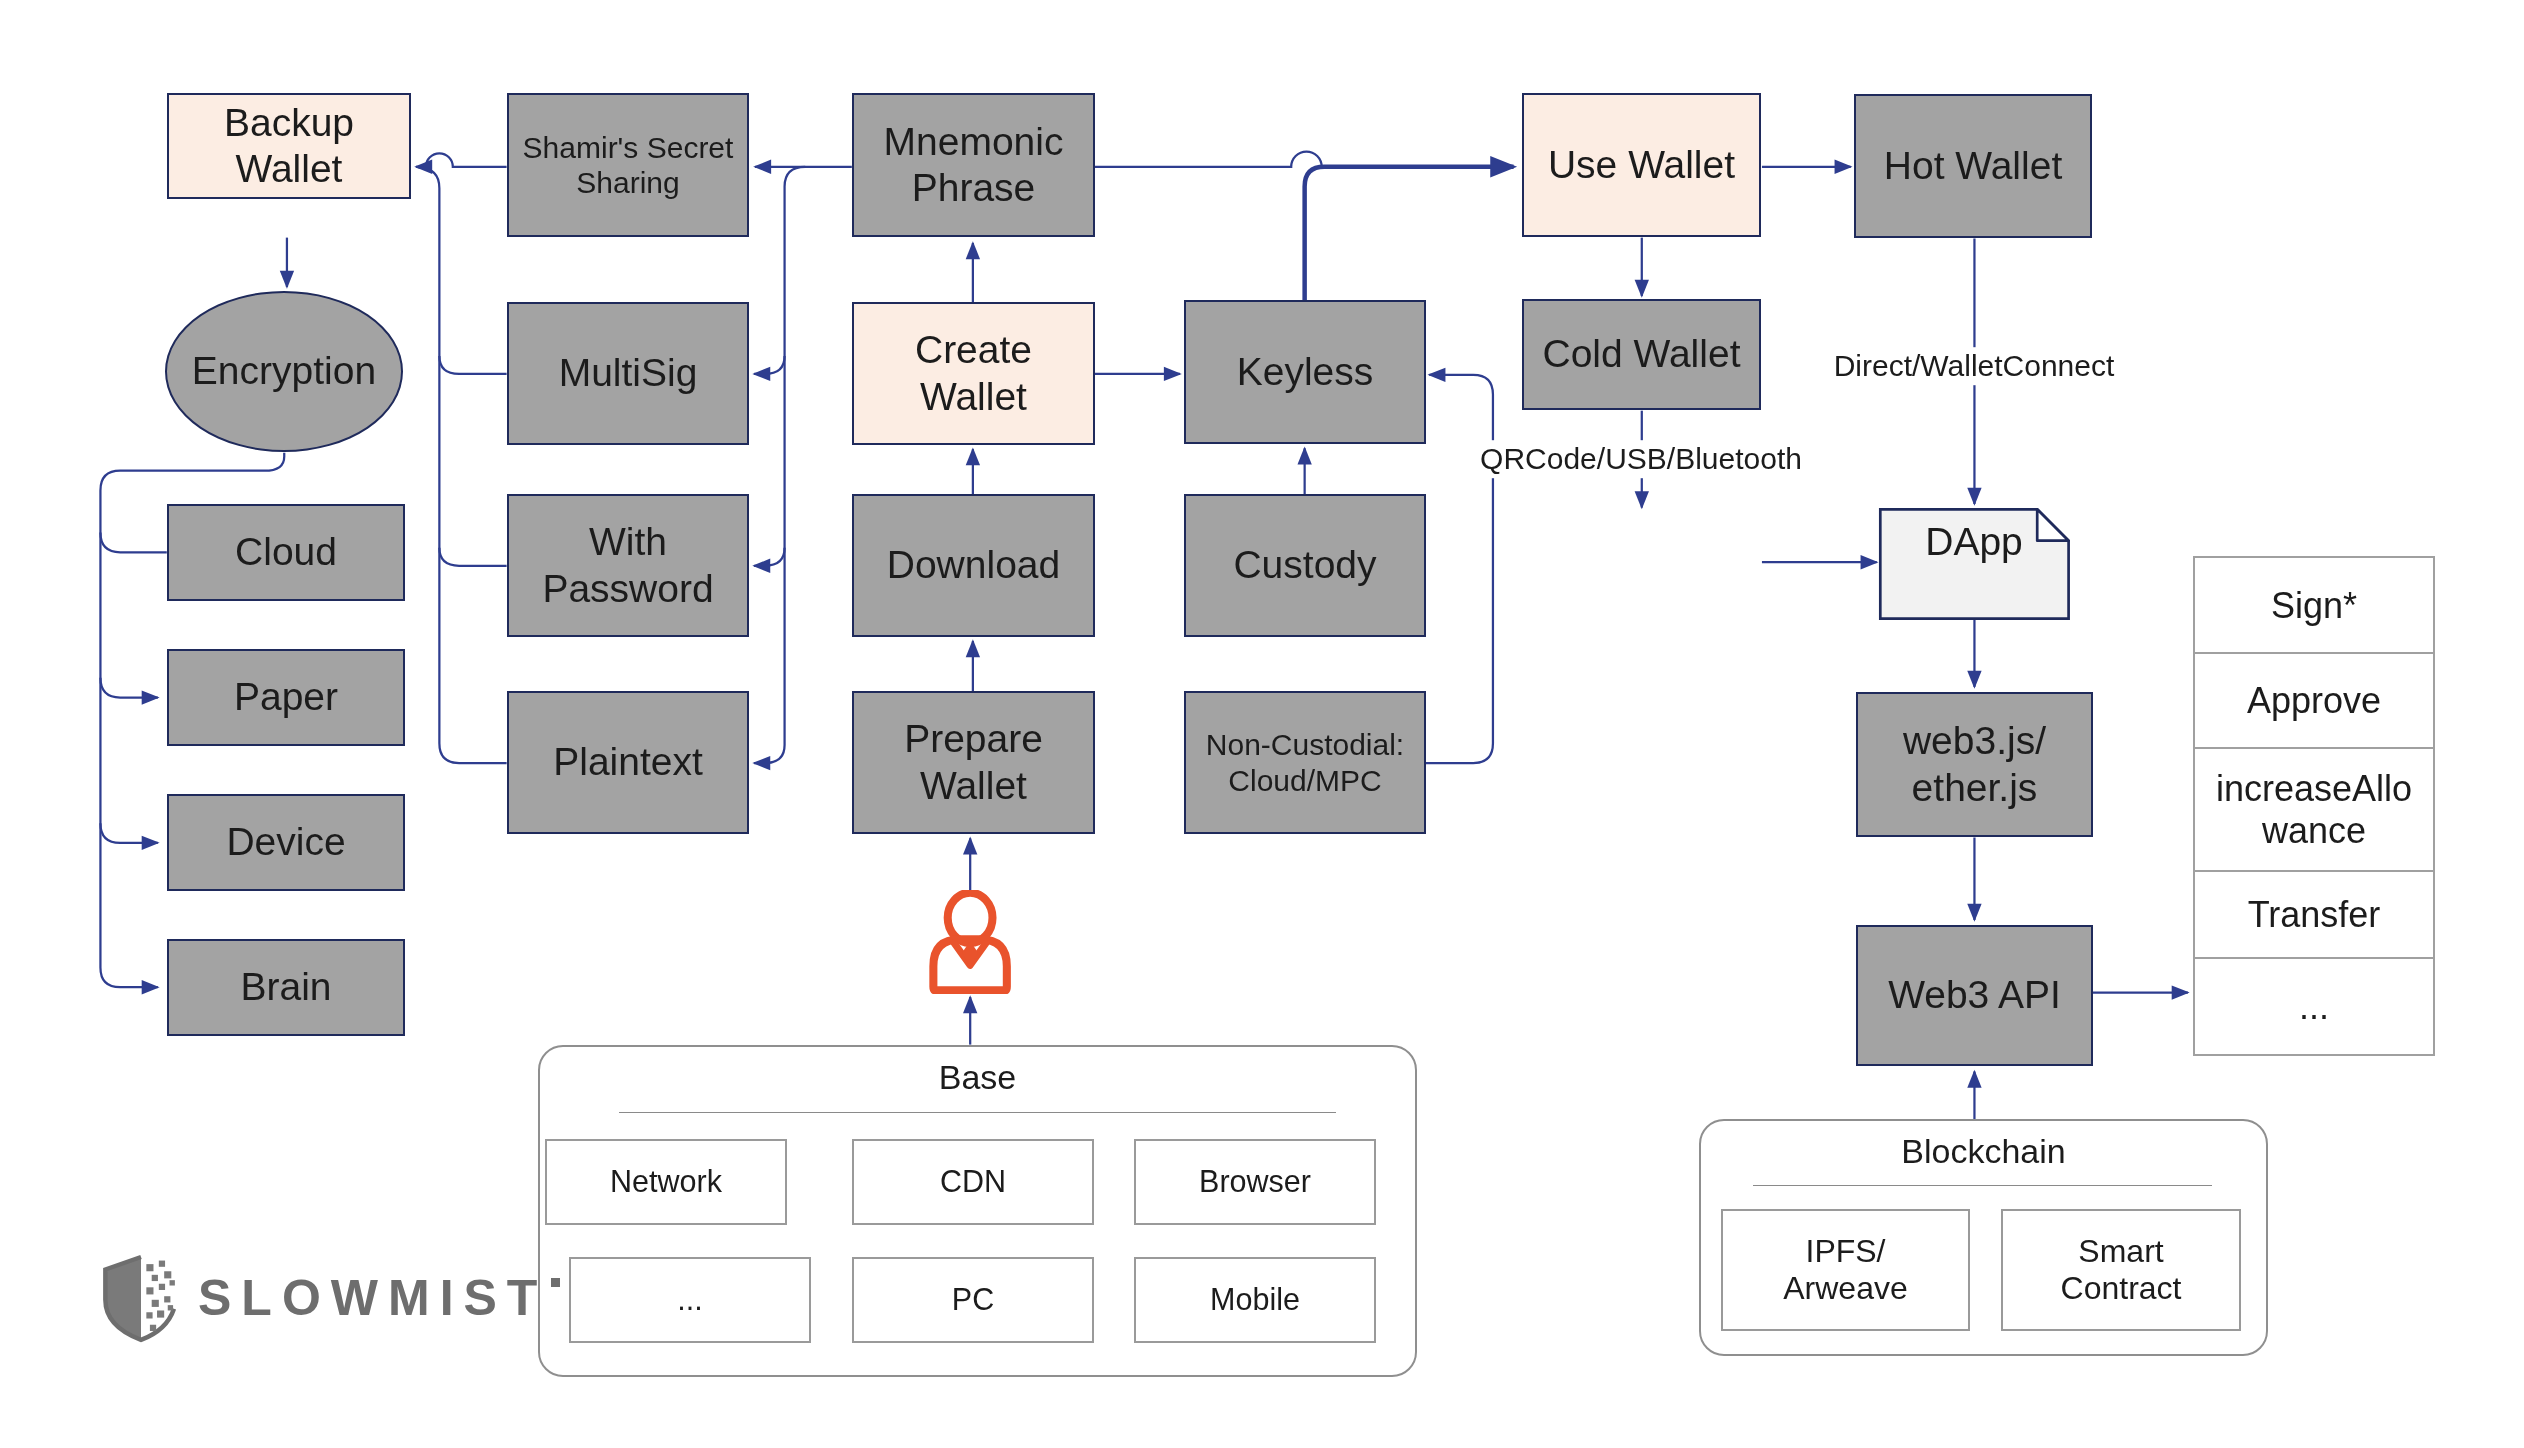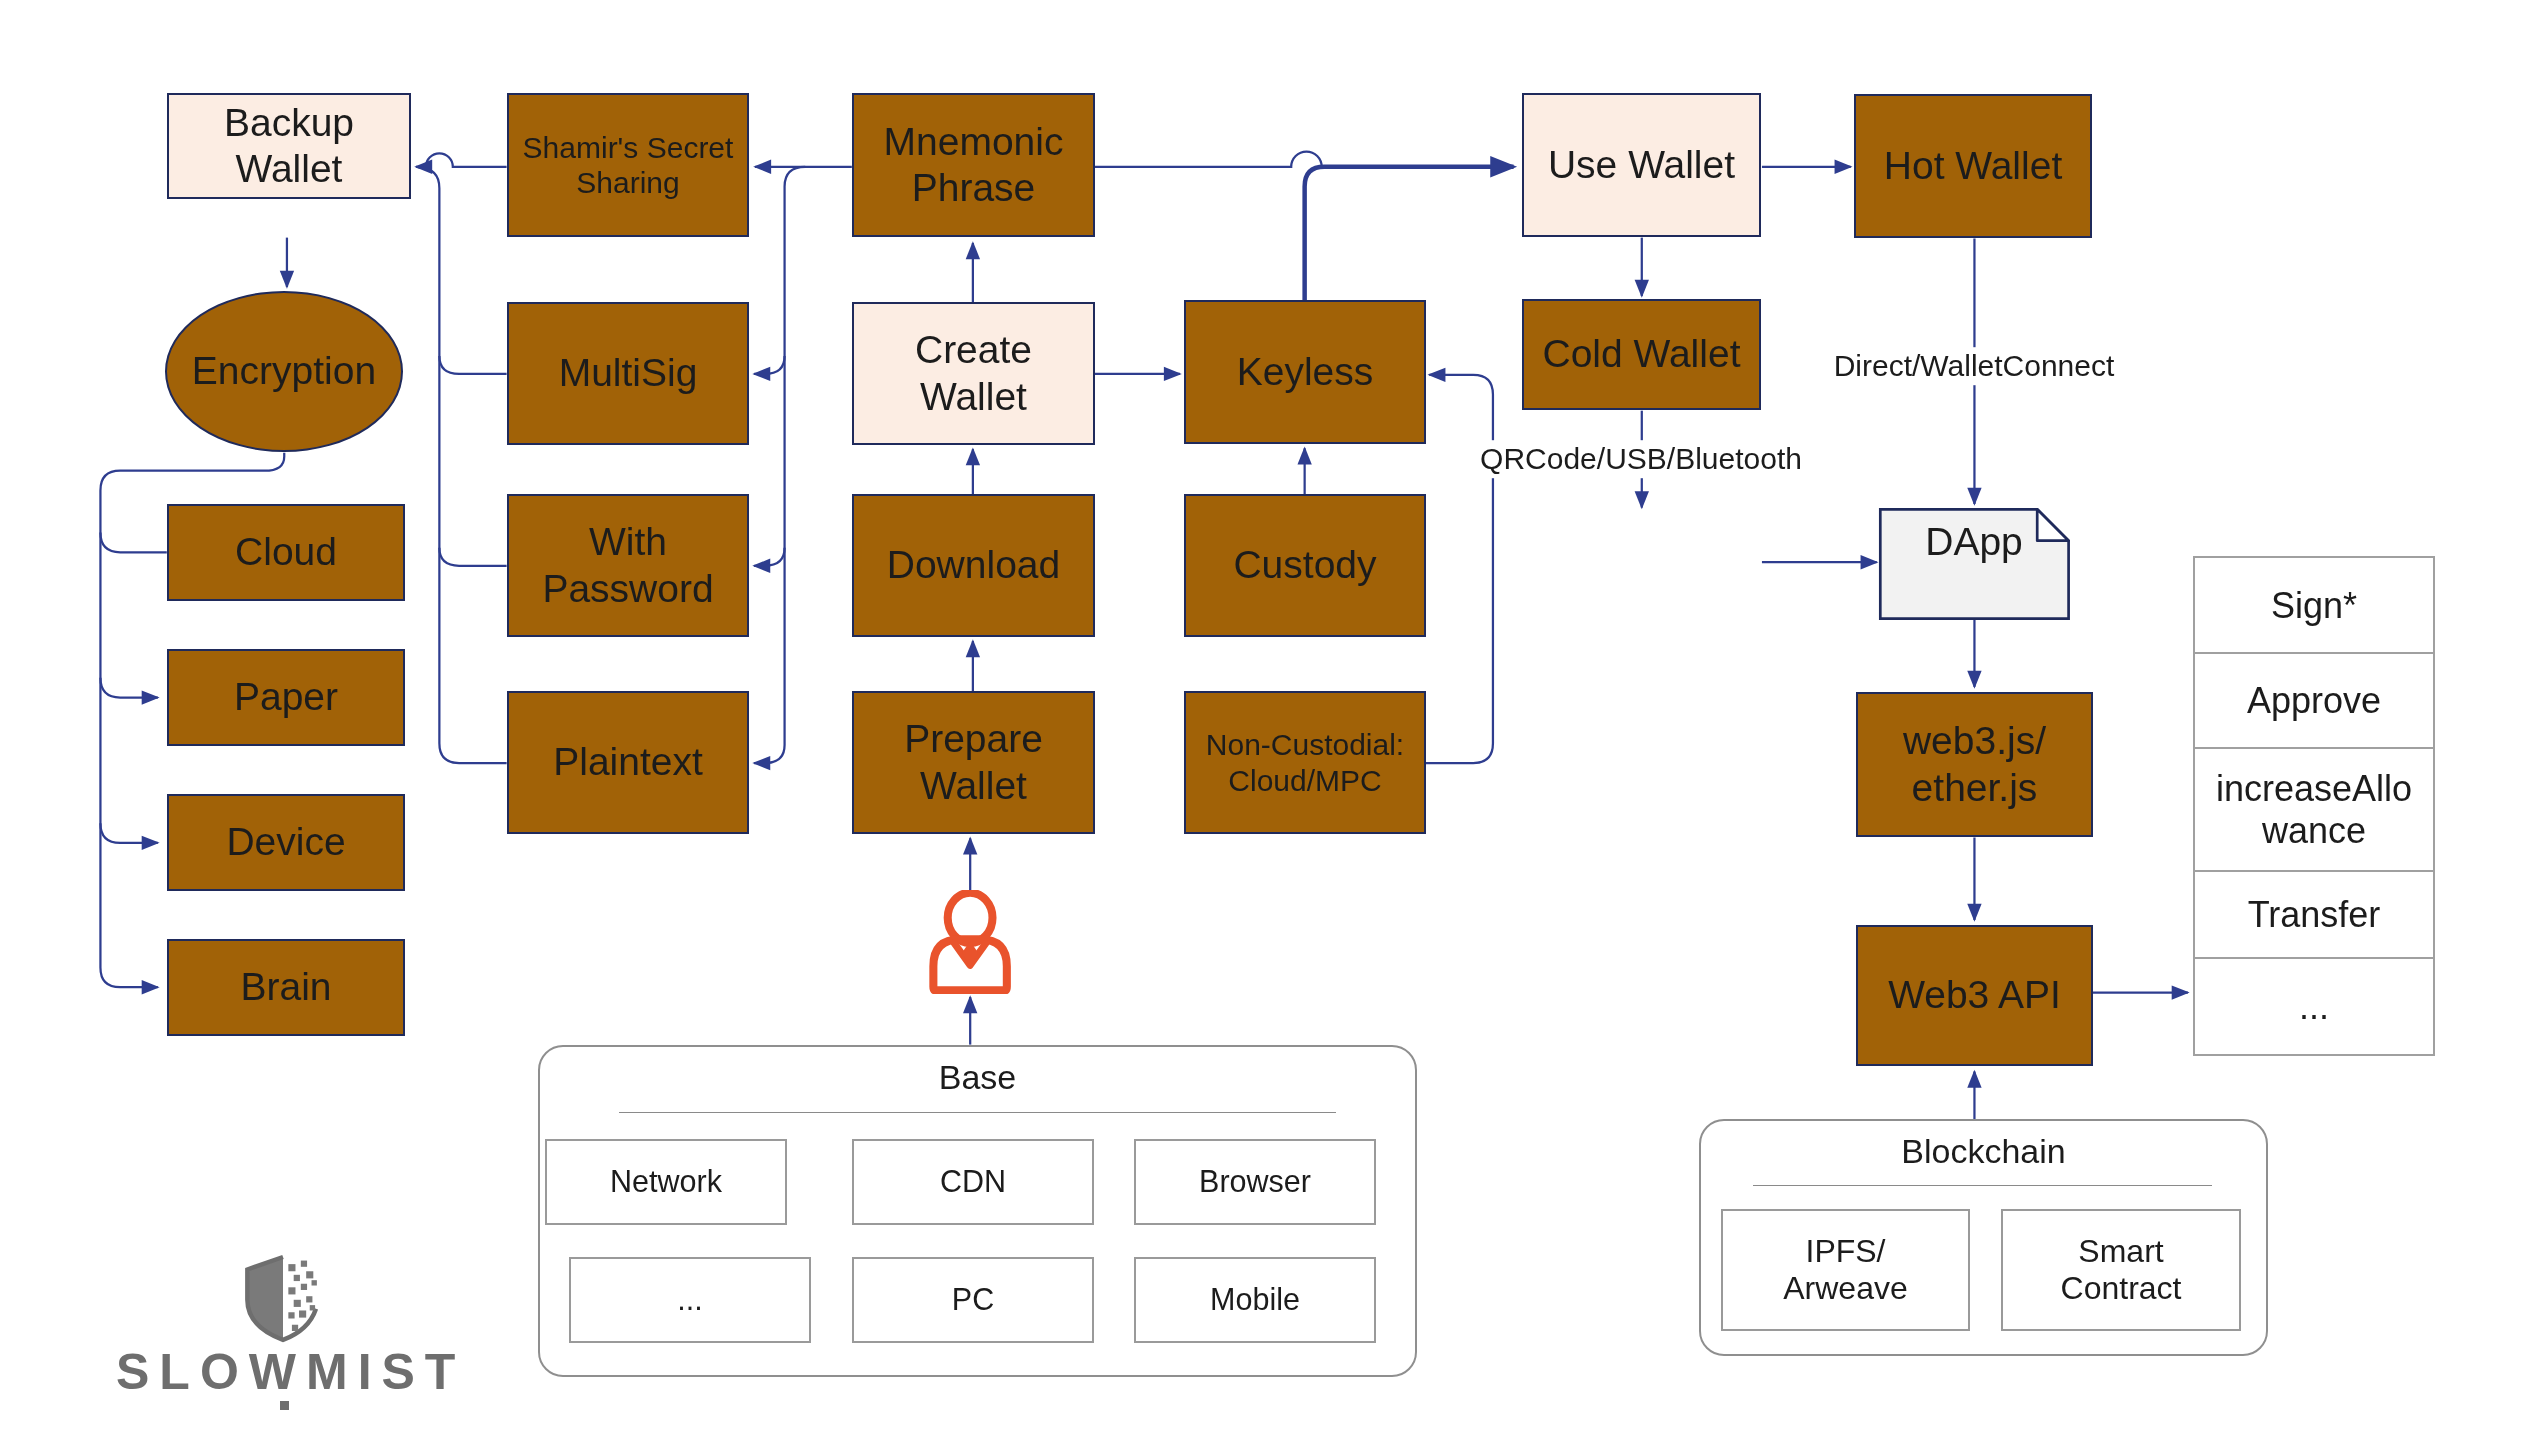--- a/index.html
+++ b/index.html
@@ -1,20 +1,20 @@
 <!DOCTYPE html>
 <html style="font-size:14.3px"><head>
 <meta charset="utf-8">
 <style>
   html,body{margin:0;padding:0;background:#ffffff;}
   #canvas{position:relative;width:2525px;height:1449px;background:#ffffff;overflow:hidden;
           font-family:"Liberation Sans","DejaVu Sans",sans-serif;color:#1c1c1c;}
   #edges{position:absolute;left:0;top:0;z-index:1;}
   .node{position:absolute;z-index:2;display:flex;align-items:center;justify-content:center;
-        background:#a16207;border:2.7px solid #1f2a5b;box-sizing:border-box;text-align:center;
+        background:#a3a3a3;border:2.7px solid #1f2a5b;box-sizing:border-box;text-align:center;
         font-size:39px;line-height:1.18;}
   .node span{white-space:pre-line;}
   .peach{background:#fcede3;}
   .ellipse{border-radius:50%;}
   .small{font-size:30px;}
   .container{position:absolute;z-index:2;border:2.7px solid #8f8f8f;border-radius:25px;
              background:#ffffff;box-sizing:border-box;}
   .ctitle{position:absolute;z-index:3;text-align:center;font-size:34px;}
   .csep{position:absolute;z-index:3;border-top:1.8px solid #8a8a8a;height:0;}
   .inner{position:absolute;z-index:3;display:flex;align-items:center;justify-content:center;
@@ -25,21 +25,21 @@
            background:#fff;border:2.7px solid #a0a0a0;box-sizing:border-box;margin-top:-2.7px;
            font-size:36px;text-align:center;padding:12px 9px;}
   .listrow.first{margin-top:0;}
   .breakall span{word-break:break-all;}
   #signlist{position:absolute;z-index:2;left:2193px;top:556px;width:242px;}
   .edgelabel{position:absolute;z-index:3;transform:translate(-50%,-50%);background:#ffffff;
              font-size:30px;padding:1.8px 7.2px;white-space:nowrap;}
   #dapp-label{position:absolute;z-index:3;left:1880px;top:509px;width:188px;height:109px;
               display:flex;align-items:flex-start;justify-content:center;font-size:39px;margin-top:11px;}
   #person{position:absolute;z-index:2;left:928px;top:890px;}
-  #logo{position:absolute;z-index:2;left:100px;top:1253px;display:flex;align-items:center;flex-direction:column;}
+  #logo{position:absolute;z-index:2;left:100px;top:1253px;display:flex;align-items:center;}
   #logo-text{font-size:50px;font-weight:bold;letter-spacing:10px;color:#6e6e6e;margin-left:16px;}
   #logo-tm{display:inline-block;width:9px;height:9px;background:#6e6e6e;margin:0 0 30.5px 3.6px;}
 </style>
 </head>
 <body>
 
 <div id="canvas">
 
   <svg id="edges" width="2525" height="1449" viewBox="0 0 2816 1616">
     <defs>

